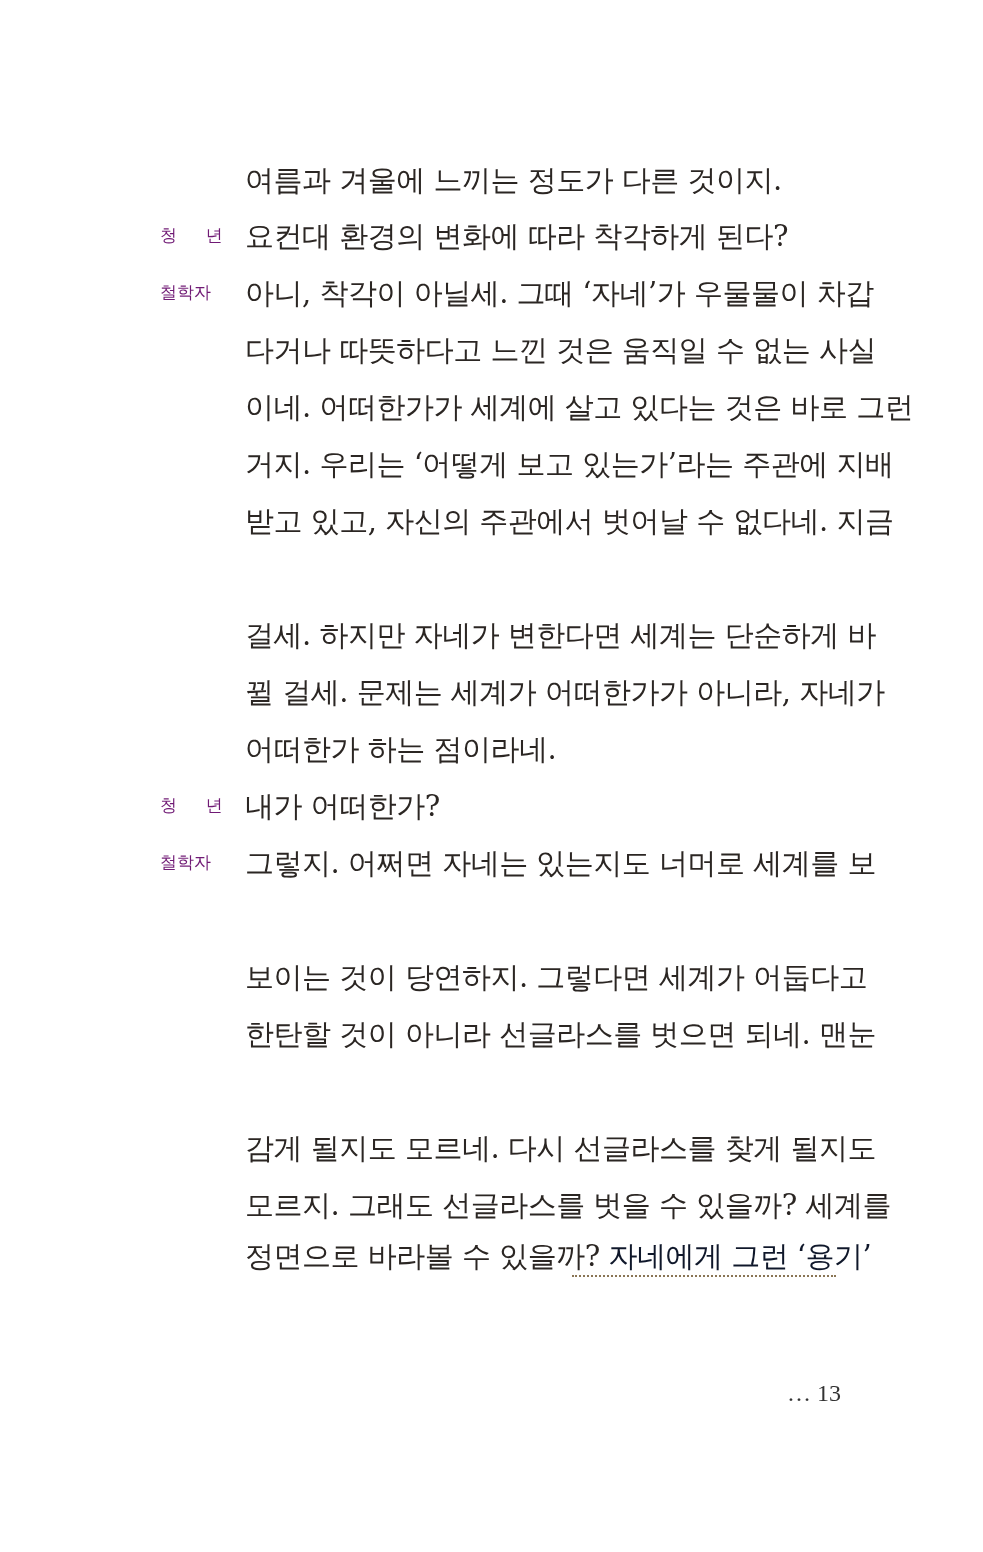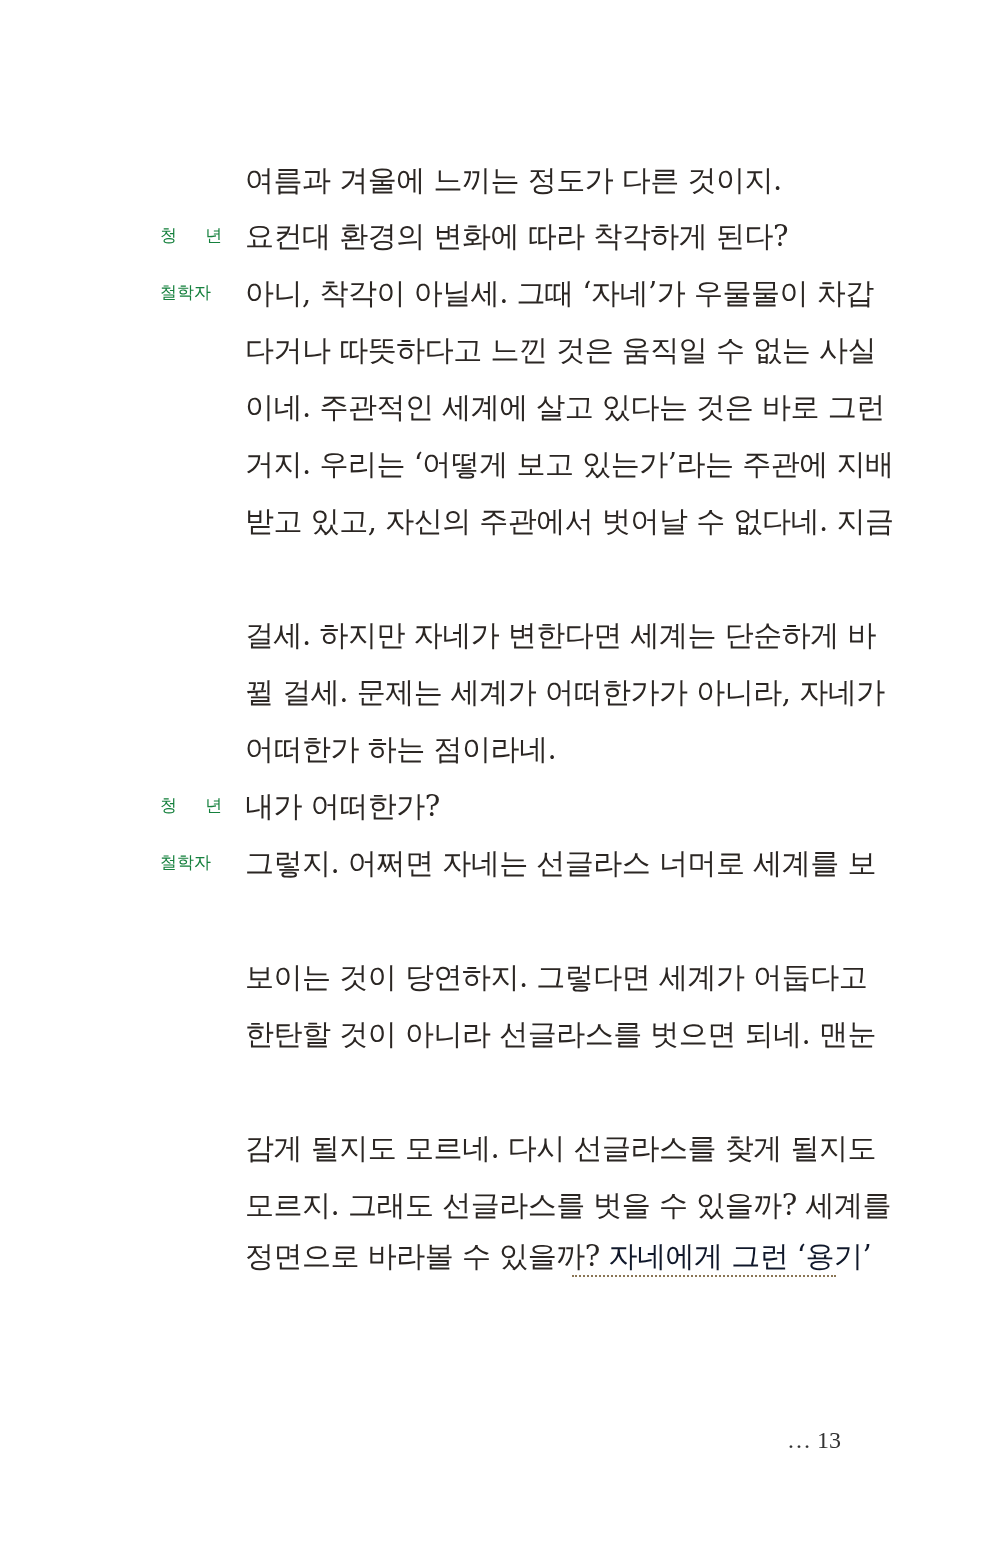--- a/index.html
+++ b/index.html
@@ -30,22 +30,22 @@
       line-height: 40px;
       white-space: nowrap;
       letter-spacing: -0.5px;
       color: #2b2623;
     }
     .speaker {
       position: absolute;
       left: 160px;
       font-size: 17px;
       line-height: 40px;
-      color: #15803d;
-      font-family: Liberation Serif, serif;
+      color: #701a75;
+      font-family: Liberation Sans, sans-serif;
       white-space: nowrap;
     }
     .speaker.youth {
       letter-spacing: 12px;
     }
     .highlight {
       color: #0f172a;
       position: relative;
     }
     .dotted-rule {
@@ -58,48 +58,47 @@
     }
     .page-number {
       position: absolute;
       left: 787px;
       top: 1378px;
       font-size: 24px;
       line-height: 30px;
       color: #333333;
       font-family: "Liberation Serif", "DejaVu Serif", serif;
       white-space: nowrap;
-      margin-top: 47px;
     }
   </style>
 </head>
 <body>
 
 <div class="page">
 
   <div class="line" style="top:160px">여름과 겨울에 느끼는 정도가 다른 것이지.</div>
 
   <div class="speaker youth" style="top:216px">청 년</div>
   <div class="line" style="top:216px">요컨대 환경의 변화에 따라 착각하게 된다?</div>
 
   <div class="speaker" style="top:273px">철학자</div>
   <div class="line" style="top:273px">아니, 착각이 아닐세. 그때 ‘자네’가 우물물이 차갑</div>
   <div class="line" style="top:330px">다거나 따뜻하다고 느낀 것은 움직일 수 없는 사실</div>
-  <div class="line" style="top:387px">이네. 주관적인 세계에 살고 있다는 것은 바로 그런</div>
+  <div class="line" style="top:387px">이네. 어떠한가가 세계에 살고 있다는 것은 바로 그런</div>
   <div class="line" style="top:444px">거지. 우리는 ‘어떻게 보고 있는가’라는 주관에 지배</div>
   <div class="line" style="top:501px">받고 있고, 자신의 주관에서 벗어날 수 없다네. 지금</div>
   <div class="line" style="top:615px">걸세. 하지만 자네가 변한다면 세계는 단순하게 바</div>
   <div class="line" style="top:729px">어떠한가 하는 점이라네.</div>
   <div class="line" style="top:672px">뀔 걸세. 문제는 세계가 어떠한가가 아니라, 자네가</div>
 
   <div class="speaker youth" style="top:786px">청 년</div>
   <div class="line" style="top:786px">내가 어떠한가?</div>
 
   <div class="speaker" style="top:843px">철학자</div>
-  <div class="line" style="top:843px">그렇지. 어쩌면 자네는 선글라스 너머로 세계를 보</div>
+  <div class="line" style="top:843px">그렇지. 어쩌면 자네는 있는지도 너머로 세계를 보</div>
   <div class="line" style="top:957px">보이는 것이 당연하지. 그렇다면 세계가 어둡다고</div>
   <div class="line" style="top:1014px">한탄할 것이 아니라 선글라스를 벗으면 되네. 맨눈</div>
   <div class="line" style="top:1128px">감게 될지도 모르네. 다시 선글라스를 찾게 될지도</div>
   <div class="line" style="top:1185px">모르지. 그래도 선글라스를 벗을 수 있을까? 세계를</div>
 
   <div class="line" style="top:1236px"><span>정면으로 바라볼 수 있을까? </span><span class="highlight">자네에게 그런 ‘용기’</span></div>
 
   <div class="dotted-rule"></div>
 
   <div class="page-number">… 13</div>

